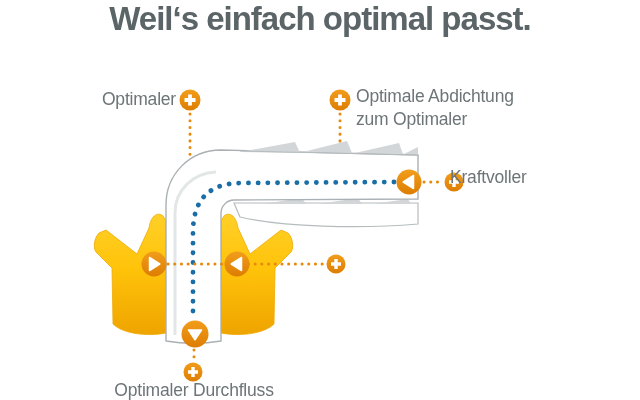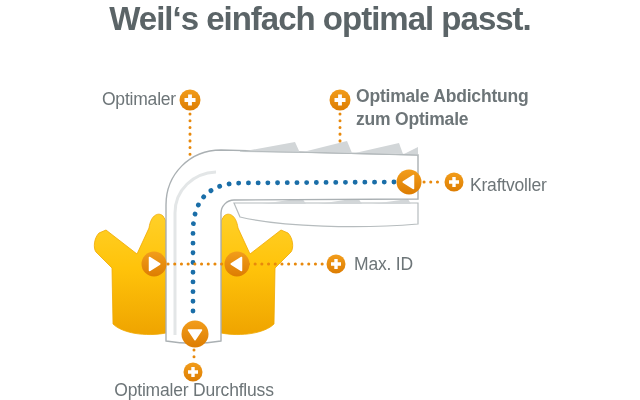--- a/index.html
+++ b/index.html
@@ -10,22 +10,22 @@
   .title{
     position:absolute;top:0;left:0;width:640px;text-align:center;
     font-size:33px;font-weight:700;letter-spacing:-1px;color:#5b6467;margin:0;
   }
   .diagram-svg{position:absolute;left:0;top:0;}
   .lbl{
     position:absolute;color:#6d7578;font-size:17.5px;line-height:23px;
     letter-spacing:-0.2px;white-space:nowrap;
   }
   .lbl-winkel{top:88px;left:56px;width:120px;text-align:right;}
-  .lbl-abdichtung{top:85px;left:356px;font-weight:bold;}
-  .lbl-kraftvoller{top:166px;left:470px;margin-top:8px;}
+  .lbl-abdichtung{top:85px;left:356px;}
+  .lbl-kraftvoller{top:166px;left:450px;}
   .lbl-maxid{top:253px;left:354px;}
   .lbl-durchfluss{top:379px;left:94px;width:200px;text-align:center;}
 </style>
 </head>
 <body>
 
 <div class="stage">
 
   <h1 class="title">Weil‘s einfach optimal passt.</h1>
 
@@ -124,28 +124,25 @@
       <path d="M-6.5 -4 L6.5 -4 L0 5.8 Z" fill="#fff" stroke="#fff" stroke-width="1.5" stroke-linejoin="round"></path>
     </g>
   </svg>
 
   <div class="lbl lbl-winkel">
     <div>Optimaler</div>
   </div>
 
   <div class="lbl lbl-abdichtung">
     <div>Optimale Abdichtung</div>
-    <div>zum Optimale</div>
+    <div>zum Optimaler</div>
   </div>
 
   <div class="lbl lbl-kraftvoller">
     <div>Kraftvoller</div>
   </div>
 
-  <div class="lbl lbl-maxid">
-    <div>Max. ID</div>
-  </div>
 
   <div class="lbl lbl-durchfluss">
     <div>Optimaler Durchfluss</div>
   </div>
 
 </div>
 
 </body></html>

